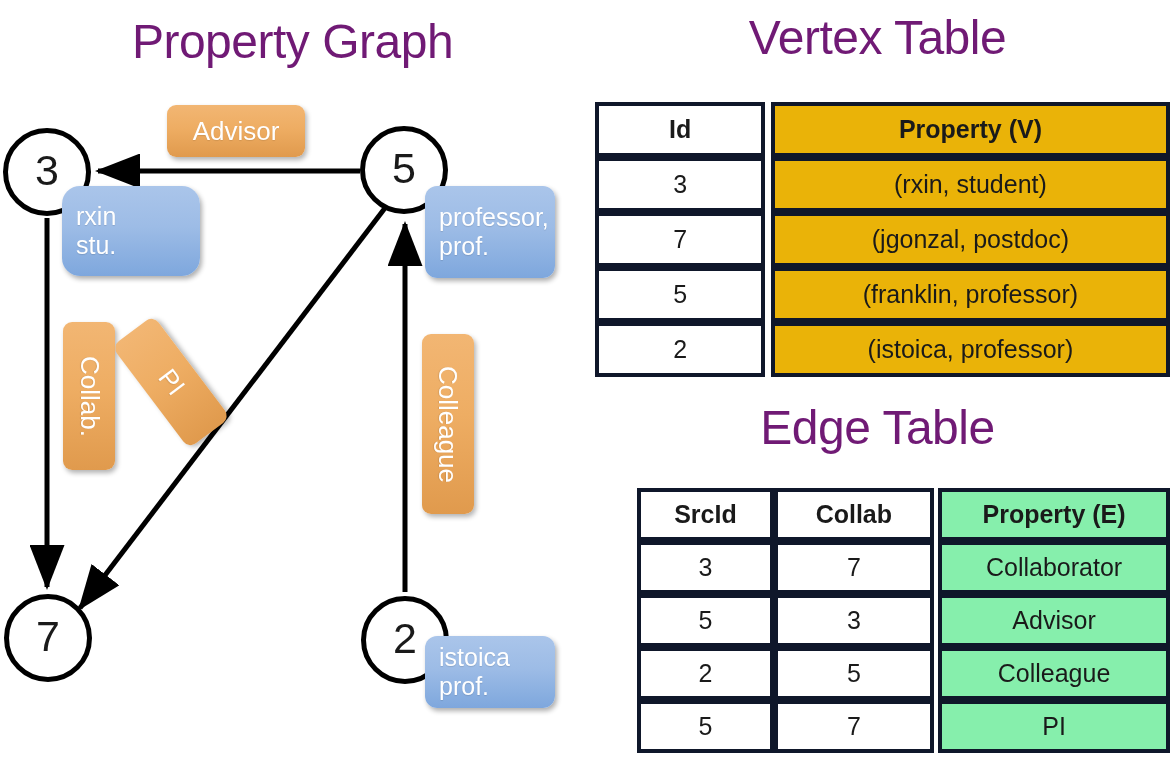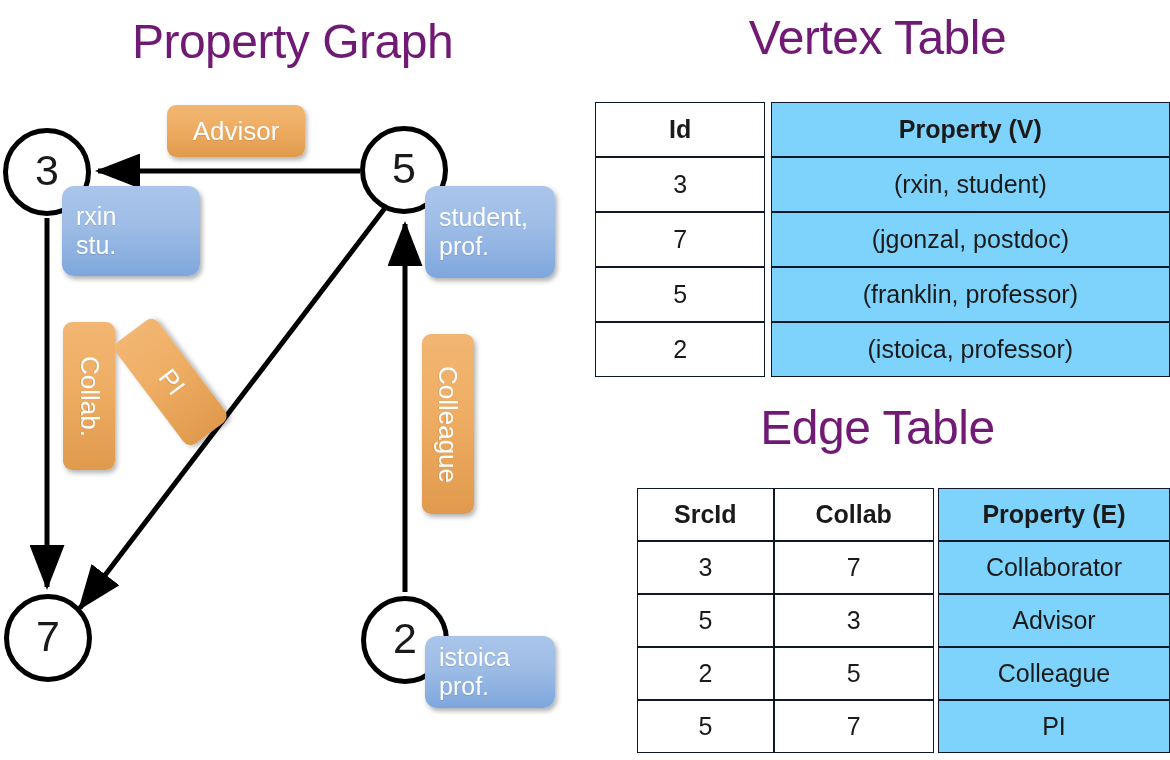--- a/index.html
+++ b/index.html
@@ -73,21 +73,21 @@
     color: #ffffff;
     font-size: 25px;
     line-height: 1.18;
     padding: 10px 14px;
     box-sizing: border-box;
     display: flex;
     flex-direction: column;
     justify-content: center;
     text-shadow: 0 1px 1px rgba(0,0,0,0.12);
   }
-  #prop-rxin     { left: 62px;  top: 186px; width: 138px; height: 90px; }
+  #prop-rxin     { left: 62px;  top: 186px; width: 138px; height: 90px; border-radius: 18px; }
   #prop-franklin { left: 425px; top: 186px; width: 130px; height: 92px; }
   #prop-jgonzal  { left: 63px;  top: 652px; width: 137px; height: 90px; }
   #prop-istoica  { left: 425px; top: 636px; width: 130px; height: 72px; }
 
   
   .edge-label {
     position: absolute;
     border-radius: 9px;
     background: linear-gradient(to bottom, #f2b673 0%, #eead63 45%, #e09a4d 100%);
     box-shadow: 2px 3px 5px rgba(0,0,0,0.30);
@@ -127,37 +127,37 @@
 
   
   .data-table {
     position: absolute;
     border-collapse: separate;
     border-spacing: 0;
     font-size: 25px;
     color: #1a1a1a;
   }
   .data-table td, .data-table th {
-    border: 1px solid #0f172a;
+    border: 4px solid #0f172a;
     text-align: center;
     font-weight: normal;
     padding: 0;
     box-sizing: border-box;
   }
   .data-table th { font-weight: bold; }
 
   #vertex-table { left: 595px; top: 102px; }
   #vertex-table .col-id   { width: 186px; height: 55px; }
-  #vertex-table .col-prop { width: 430px; height: 55px; background: #7dd3fc; }
+  #vertex-table .col-prop { width: 430px; height: 55px; background: #eab308; }
   #vertex-table .spacer   { width: 6px; border: none; background: #ffffff; }
 
   #edge-table { left: 595px; top: 488px; padding-left: 42px; }
   #edge-table .col-src  { width: 149px; height: 53px; }
   #edge-table .col-dst  { width: 174px; height: 53px; }
-  #edge-table .col-prop { width: 248px; height: 53px; background: #7dd3fc; }
+  #edge-table .col-prop { width: 248px; height: 53px; background: #86efac; }
   #edge-table .spacer   { width: 5px; border: none; background: #ffffff; }
 </style>
 </head>
 <body>
 
 <div class="title" id="title-property-graph">Property Graph</div>
 <div class="title" id="title-vertex-table">Vertex Table</div>
 <div class="title" id="title-edge-table">Edge Table</div>
 
 <div id="graph-panel">
@@ -189,21 +189,21 @@
   </div>
   <div class="node-circle" id="node-2">
     <span>2</span>
   </div>
 
   <div class="prop-box" id="prop-rxin">
     <div>rxin</div>
     <div>stu.</div>
   </div>
   <div class="prop-box" id="prop-franklin">
-    <div>student,</div>
+    <div>professor,</div>
     <div>prof.</div>
   </div>
   <div class="prop-box" id="prop-istoica">
     <div>istoica</div>
     <div>prof.</div>
   </div>
 
   <div class="edge-label" id="label-advisor">
     <span class="htext">Advisor</span>
   </div>

